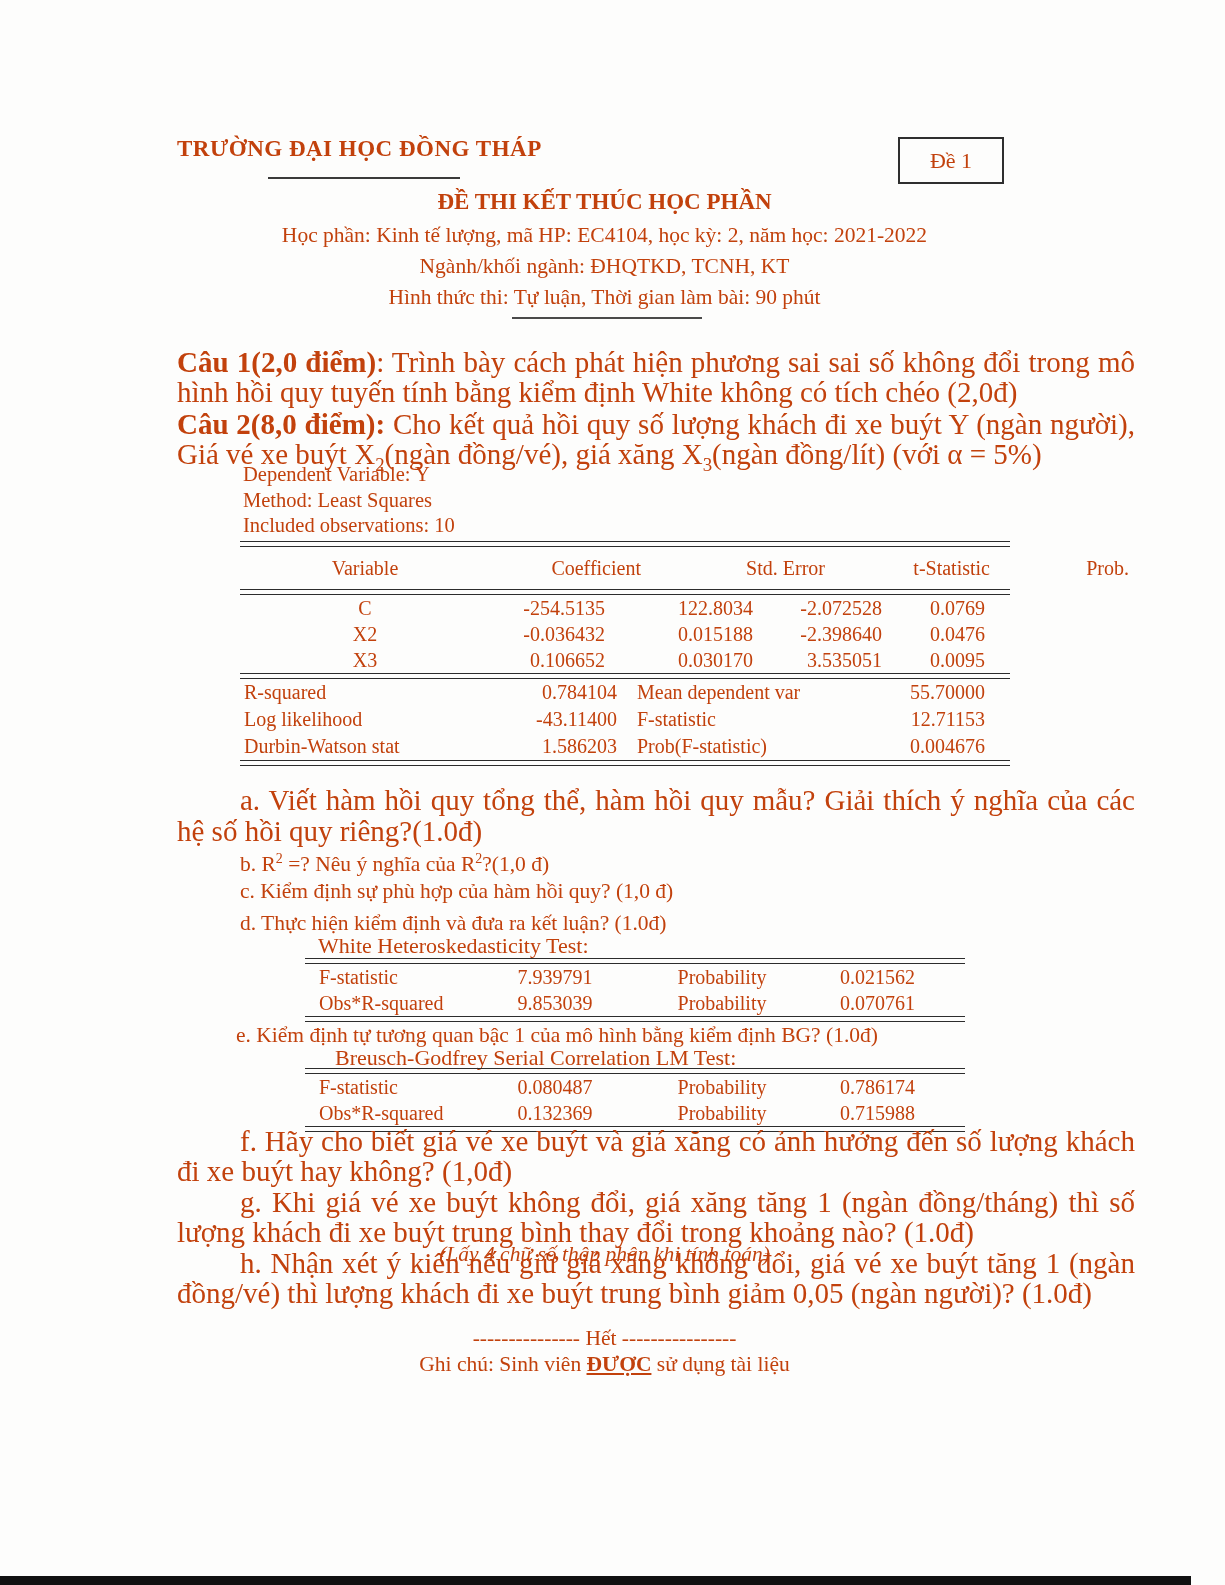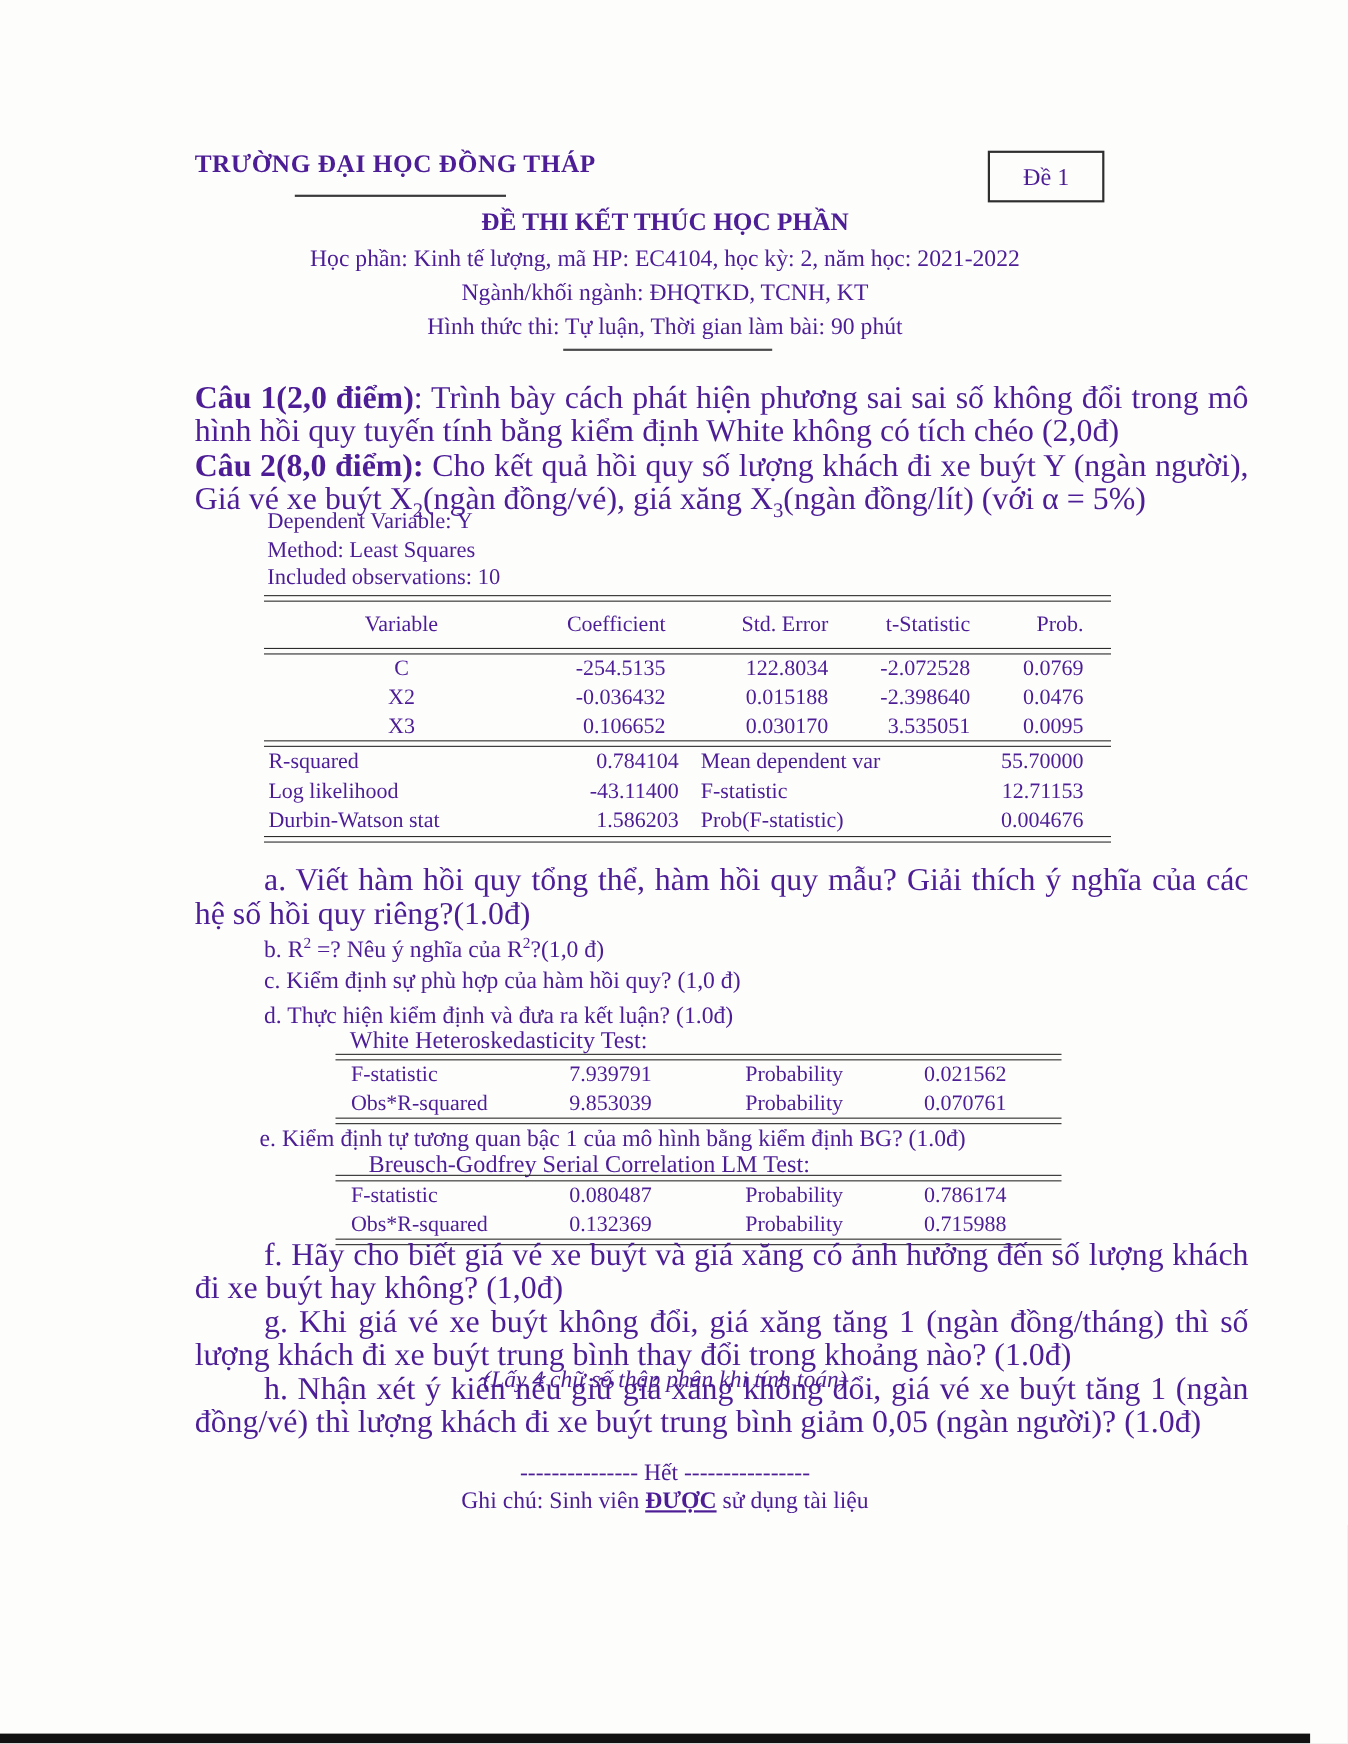--- a/index.html
+++ b/index.html
@@ -1,19 +1,19 @@
 <!DOCTYPE html>
 <html><head>
 <meta charset="utf-8">
 <style>
   html,body { margin:0; padding:0; background:#e8e8e8; }
   .page {
     position:relative; width:1225px; height:1585px;
     background:#fdfdfc; overflow:hidden;
-    font-family:"Liberation Serif", serif; color:#4c1d95;
+    font-family:"Liberation Serif", serif; color:#c2410c;
   }
   .abs { position:absolute; }
   .center { left:0; width:1209px; text-align:center; }
 
   .school { font-size:23px; font-weight:bold; letter-spacing:0.5px; }
   .school-underline { border-top:2px solid #3a3a3a; }
   .de-box {
     border:2px solid #2e2e2e; width:102px; height:43px;
     display:flex; align-items:center; justify-content:center;
     font-size:22px;
@@ -27,21 +27,21 @@
   .item { margin:0; font-size:21.5px; line-height:26px; }
   .seg-bold { font-weight:bold; }
   .seg-boldunderline { font-weight:bold; text-decoration:underline; }
   sup, sub { font-size:0.65em; }
 
   .meta { font-size:20.5px; line-height:25.5px; }
 
   .etable { font-size:20px; }
   .drule { height:4px; border-top:1.6px solid #2c2c2c; border-bottom:1.6px solid #2c2c2c; }
   .trow { display:grid; grid-template-columns:250px 125px 150px 135px 110px; height:26px; line-height:26px; }
-  .trow.head { height:42px; line-height:42px; }
+  .trow.head { height:42px; line-height:42px;gap:36px; }
   .t1 { text-align:center; }
   .t2 { text-align:right; padding-right:10px; }
   .t3 { text-align:right; padding-right:12px; }
   .t4 { text-align:right; padding-right:18px; }
   .t5 { text-align:right; padding-right:25px; }
   .srow { display:grid; grid-template-columns:290px 95px 260px 125px; height:27px; line-height:27px; }
   .s1 { text-align:left; padding-left:4px; }
   .s2 { text-align:right; padding-right:8px; }
   .s3 { text-align:left; padding-left:12px; }
   .s4 { text-align:right; padding-right:25px; }

